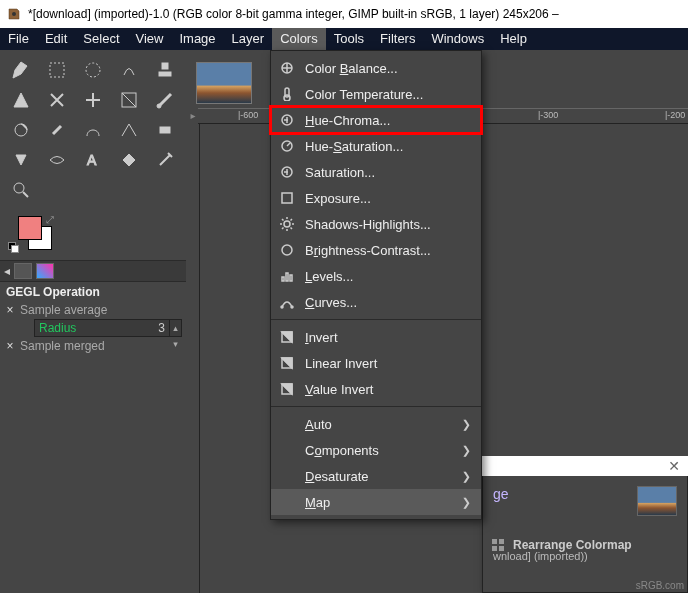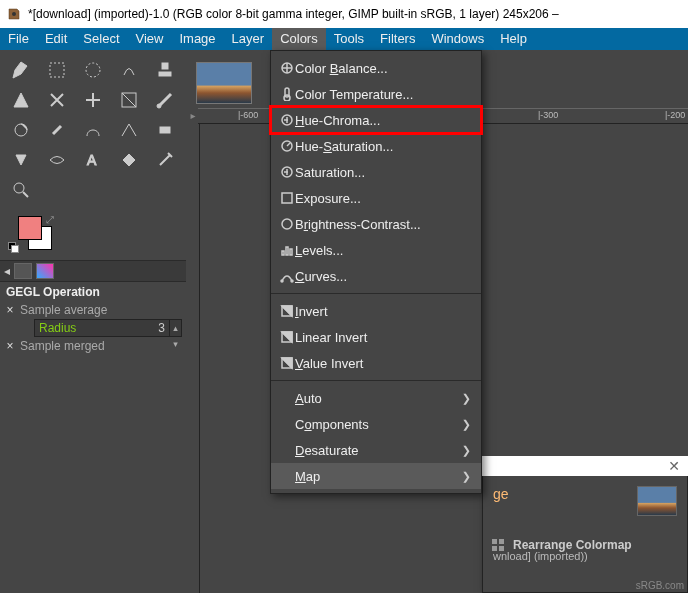--- a/index.html
+++ b/index.html
@@ -1,19 +1,19 @@
 <!DOCTYPE html>
 <html><head>
 <meta charset="utf-8">
 <style>
   * { box-sizing: border-box; margin: 0; padding: 0; font-family: "Segoe UI", Tahoma, sans-serif; }
   body { width: 688px; height: 593px; background: #454545; color: #ddd; font-size: 13px; overflow: hidden; position: relative; }
   .title-bar { background: #ffffff; color: #000; height: 28px; display: flex; align-items: center; padding: 0 6px; font-size: 12px; gap: 6px; }
   .title-bar .logo { width: 16px; height: 16px; display: flex; align-items: center; justify-content: center; }
-  .menu-bar { background: #0369a1; display: flex; height: 22px; align-items: stretch; }
+  .menu-bar { background: #0f172a; display: flex; height: 22px; align-items: stretch; }
   .menu-bar .menu-item { padding: 0 8px; line-height: 22px; color: #eee; cursor: default; }
   .menu-bar .menu-item.active { background: #5a5a5a; }
   .main-area { display: flex; height: calc(100% - 50px); }
   .left-panel { width: 186px; display: flex; flex-direction: column; }
   .toolbox { padding: 6px 4px 0 4px; display: flex; flex-wrap: wrap; gap: 2px; }
   .tool { width: 34px; height: 28px; display: flex; align-items: center; justify-content: center; color: #ccc; }
   .tool svg { width: 20px; height: 20px; fill: #ccc; stroke: #ccc; }
   .color-box { margin: 12px 8px 8px 8px; position: relative; width: 42px; height: 36px; }
   .fg { position: absolute; width: 24px; height: 24px; background: #f08080; border: 1px solid #000; top: 0; left: 10px; z-index: 2; }
   .bg { position: absolute; width: 24px; height: 24px; background: #fff; border: 1px solid #000; top: 10px; left: 20px; z-index: 1; }
@@ -21,45 +21,45 @@
   .default { position: absolute; left: 0; bottom: 0; width: 10px; height: 10px; }
   .default::before { content: ""; position: absolute; width: 6px; height: 6px; background: #000; border: 1px solid #888; }
   .default::after { content: ""; position: absolute; width: 6px; height: 6px; background: #fff; border: 1px solid #888; left: 3px; top: 3px; }
   .options-panel { border-top: 1px solid #2a2a2a; }
   .dock-tabs { background: #3a3a3a; display: flex; align-items: center; padding: 2px 4px; gap: 4px; border-bottom: 1px solid #2a2a2a; }
   .dock-tab { width: 18px; height: 16px; background: #555; border: 1px solid #666; }
   .panel-header { padding: 3px 6px; font-weight: bold; font-size: 12px; color: #eee; background: #454545; }
   .panel-row { display: flex; align-items: center; padding: 1px 4px; font-size: 12px; color: #aaa; gap: 4px; }
   .close-x { color: #ddd; font-size: 12px; width: 12px; text-align: center; }
   .spin { display: flex; border: 1px solid #222; background: #3a3a3a; margin-left: auto; width: 148px; height: 18px; }
-  .spin-label { flex: 1; padding: 0 4px; line-height: 16px; color: #84cc16; }
+  .spin-label { flex: 1; padding: 0 4px; line-height: 16px; color: #22c55e; }
   .spin-val { padding: 0 4px; line-height: 16px; color: #ccc; }
   .spin-arrow { width: 12px; text-align: center; line-height: 16px; color: #aaa; font-size: 9px; border-left: 1px solid #222; }
   .canvas-area { flex: 1; position: relative; background: #454545; }
   .thumb { position: absolute; top: 12px; left: 10px; width: 56px; height: 42px; border: 1px solid #777; background: linear-gradient(to bottom, #5a7fa8 0%, #5a7fa8 55%, #d4a060 58%, #8c5530 75%, #2a3a4a 100%); }
   .ruler-h { position: absolute; top: 58px; left: 12px; right: 0; height: 16px; background: #454545; border-top: 1px solid #666; border-bottom: 1px solid #222; font-size: 9px; color: #bbb; }
   .ruler-h span { position: absolute; top: 1px; }
   .ruler-v { position: absolute; top: 74px; left: 0; width: 14px; bottom: 0; background: #454545; border-right: 1px solid #222; font-size: 9px; color: #bbb; }
   .ruler-corner { position: absolute; top: 58px; left: 0; width: 14px; height: 16px; color: #888; font-size: 10px; text-align: center; line-height: 16px; }
   
   .dropdown { position: absolute; top: 50px; left: 270px; width: 212px; background: #454545; border: 1px solid #222; box-shadow: 3px 3px 8px rgba(0,0,0,0.5); z-index: 100; padding: 4px 0; }
-  .dd-item { display: flex; align-items: center; height: 26px; padding: 0 10px 0 8px; position: relative; }
+  .dd-item { display: flex; align-items: center; height: 26px; padding: 0 10px 0 8px; gap: 10px; position: relative; }
   .dd-item.highlight-red { outline: 3px solid #ff0000; outline-offset: -1px; }
   .dd-icon { width: 16px; height: 16px; display: flex; align-items: center; justify-content: center; color: #ccc; font-size: 12px; }
   .dd-icon svg { width: 14px; height: 14px; fill: none; stroke: #ccc; stroke-width: 1.5; }
   .dd-label { flex: 1; color: #eee; white-space: nowrap; }
   .dd-label u { text-decoration: underline; }
   .dd-sub { color: #ccc; font-size: 11px; }
   .dd-sep { height: 1px; background: #2a2a2a; margin: 4px 0; }
   .dd-item.hover { background: #5a5a5a; }
   
   .submenu { position: absolute; top: 475px; left: 482px; width: 206px; height: 118px; background: #454545; border: 1px solid #222; box-shadow: 3px 3px 8px rgba(0,0,0,0.5); z-index: 90; }
   .sm-titlebar { position: absolute; top: -20px; right: -1px; height: 20px; width: 206px; background: #fff; display: flex; align-items: center; justify-content: flex-end; padding: 0 8px; }
   .sm-close { color: #666; font-size: 14px; }
-  .sm-before { position: absolute; top: 10px; left: 10px; font-size: 14px; color: #fdba74; text-align: center;}
+  .sm-before { position: absolute; top: 10px; left: 10px; font-size: 14px; color: #c4b5fd; text-align: center;}
   .sm-before-sub { position: absolute; top: 30px; left: 10px; font-size: 11px; color: #bbb; margin-top: 44px; }
   .sm-row { position: absolute; top: 62px; left: 8px; right: 8px; display: flex; align-items: flex-start; gap: 8px; font-weight: bold; }
   .sm-row .mini-icon { width: 14px; height: 14px; }
   .sm-row .row-label { color: #ccc; font-size: 12px; }
   .sm-thumb { position: absolute; top: 10px; right: 10px; width: 40px; height: 30px; background: linear-gradient(to bottom, #5a7fa8 0%, #5a7fa8 55%, #d4a060 58%, #8c5530 75%, #2a3a4a 100%); border: 1px solid #666; }
   .watermark { position: absolute; bottom: 2px; right: 4px; font-size: 10px; color: #888; z-index: 200; }
 </style>
 </head>
 <body>
 
@@ -298,20 +298,29 @@
       <span class="dd-icon">
         <svg viewBox="0 0 14 14">
           <rect x="2" y="2" width="10" height="10"></rect>
         </svg>
       </span>
       <span class="dd-label">Exposure...</span>
     </div>
     <div class="dd-item">
       <span class="dd-icon">
         <svg viewBox="0 0 14 14">
+          <circle cx="7" cy="7" r="3"></circle>
+          <path d="M7 0 v2 M7 12 v2 M0 7 h2 M12 7 h2 M2 2 l1.5 1.5 M10.5 10.5 l1.5 1.5 M2 12 l1.5-1.5 M10.5 3.5 l1.5-1.5"></path>
+        </svg>
+      </span>
+      <span class="dd-label">Shadows-Highlights...</span>
+    </div>
+    <div class="dd-item">
+      <span class="dd-icon">
+        <svg viewBox="0 0 14 14">
           <circle cx="7" cy="7" r="5"></circle>
         </svg>
       </span>
       <span class="dd-label">B<u>r</u>ightness-Contrast...</span>
     </div>
     <div class="dd-item">
       <span class="dd-icon">
         <svg viewBox="0 0 14 14">
           <rect x="2" y="8" width="2" height="4"></rect>
           <rect x="6" y="4" width="2" height="8"></rect>

